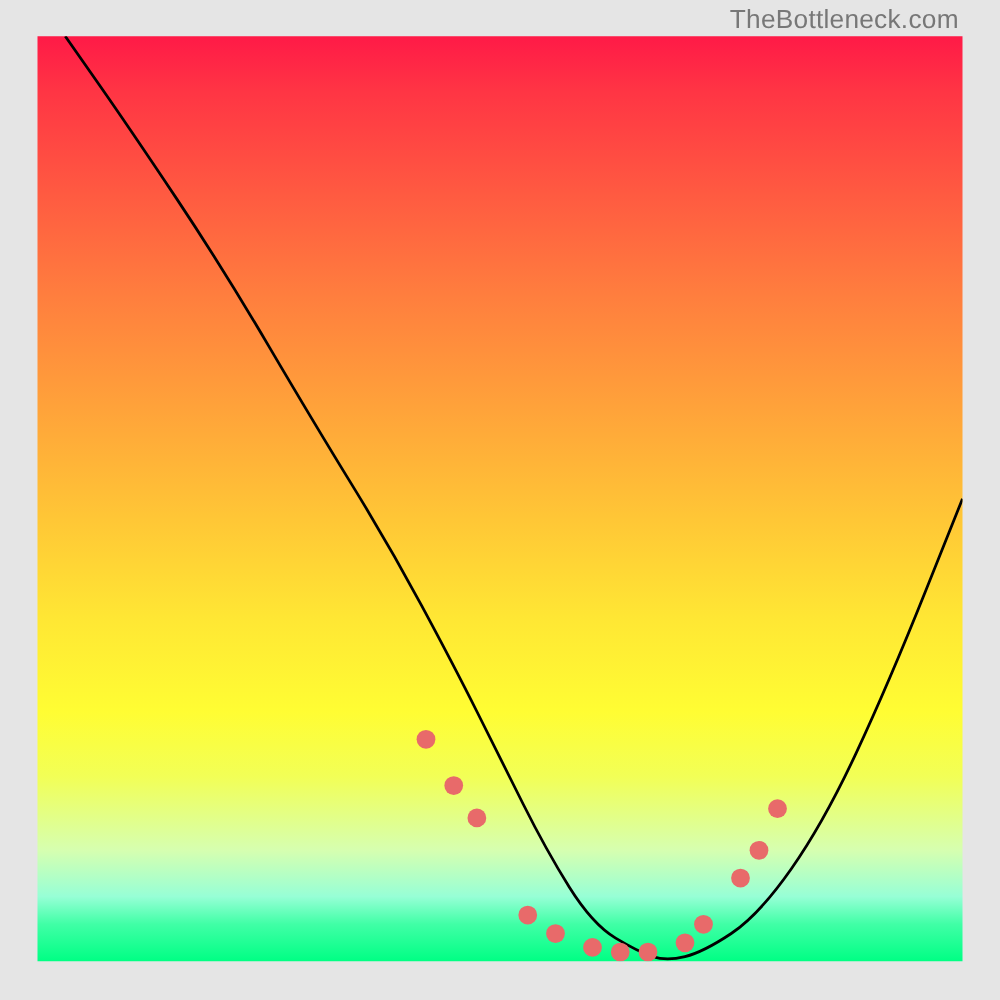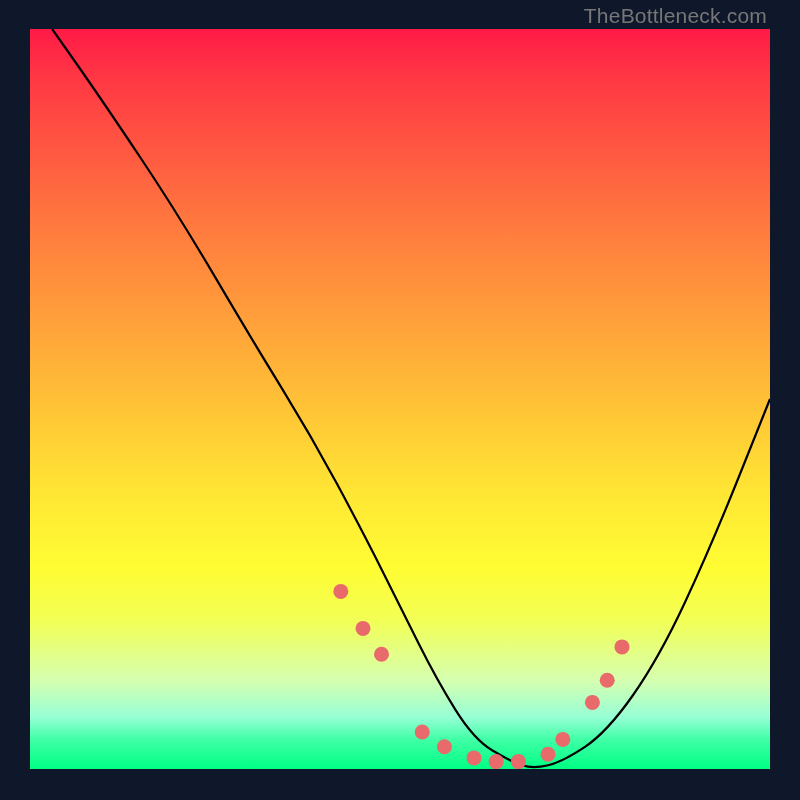--- a/index.html
+++ b/index.html
@@ -9,21 +9,21 @@
     background: #000;
     position: relative;
     overflow: hidden;
   }
   .outer {
     position: absolute;
     top: 0;
     left: 0;
     width: 800px;
     height: 800px;
-    background: #0f172a;
+    background: #e5e5e5;
   }
   .plot-area {
     position: absolute;
     top: 29px;
     left: 30px;
     width: 740px;
     height: 740px;
     background: linear-gradient(180deg,
       #ff1a47 0%,
       #ff3544 6%,

